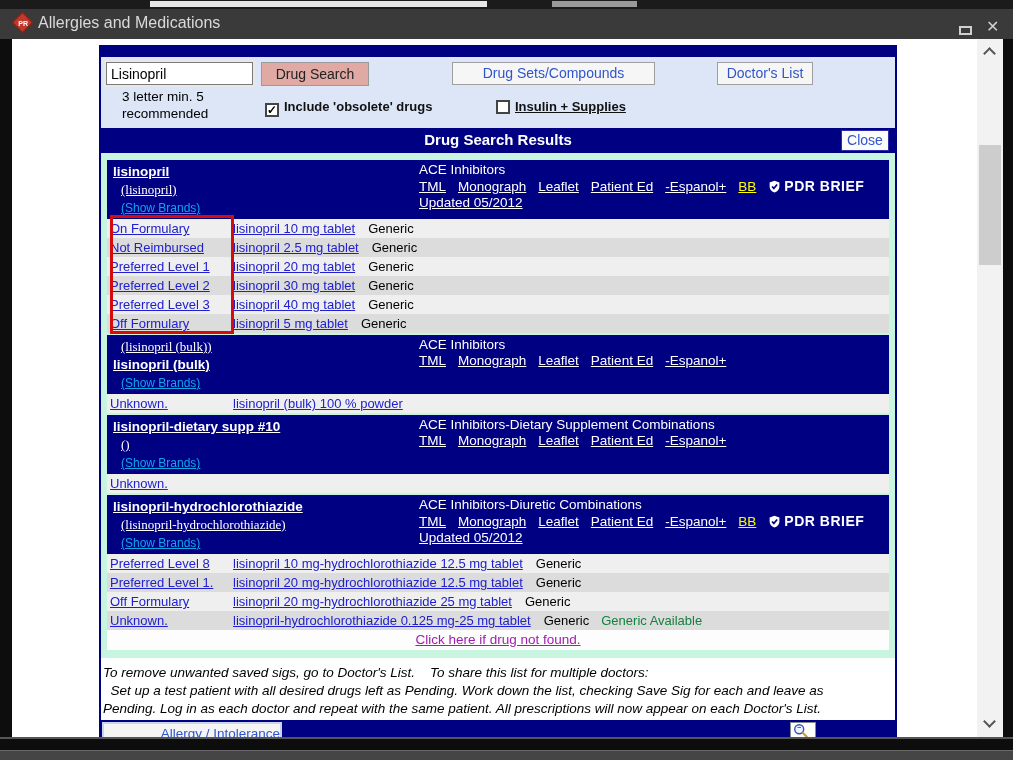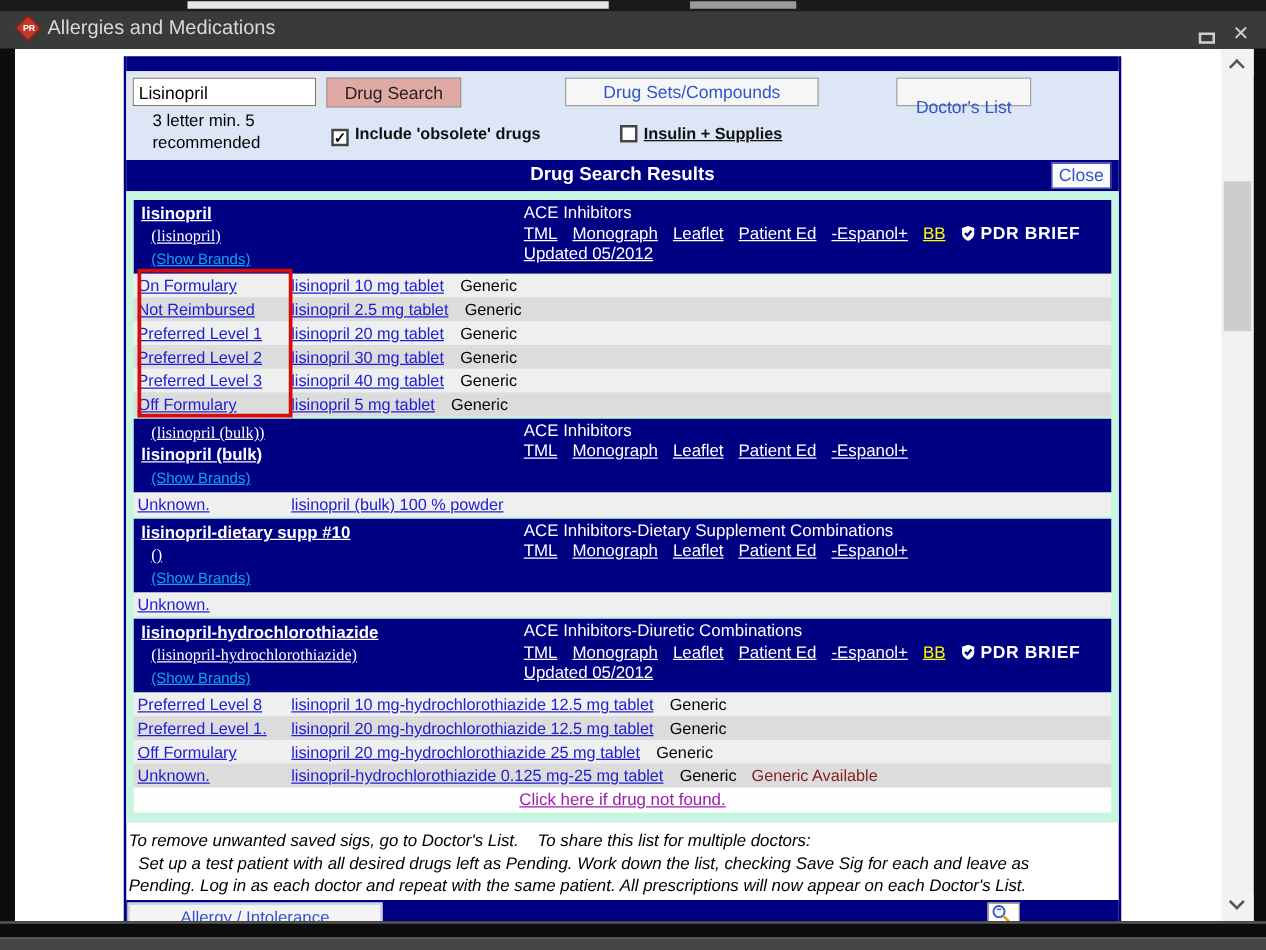--- a/index.html
+++ b/index.html
@@ -38,21 +38,21 @@
   .maincol{position:absolute;left:87px;top:6px;width:798px;border-left:2px solid #000083;border-right:2px solid #000083;background:#fff;}
   .navyband{height:12px;background:#000083;}
 
   
   .searchpanel{position:relative;height:71px;background:#dce6f7;}
   .search-input{position:absolute;left:5px;top:5px;width:147px;height:23px;border:1px solid #7a7a7a;outline:2px solid #e8e8e8;font-size:14px;padding:1px 4px;background:#fff;color:#000;}
   .btn{font-size:14px;text-align:center;cursor:default;}
   .btn-drugsearch{position:absolute;left:160px;top:5px;width:108px;height:24px;background:#e1a9a3;border:1px solid #9a9a9a;color:#222;padding-top:3px;}
   .btn-light{background:#f6f6f6;border:1px solid #9f9f9f;color:#2f55cc;}
   .btn-drugsets{position:absolute;left:351px;top:5px;width:203px;height:23px;padding-top:2px;}
-  .btn-doctors{position:absolute;left:616px;top:5px;width:108px;height:23px;padding-top:14px;}
+  .btn-doctors{position:absolute;left:616px;top:5px;width:96px;height:23px;padding-top:2px;}
   .hint{position:absolute;left:21px;top:31px;font-size:13.5px;color:#000;line-height:17px;}
   .chkrow{position:absolute;font-size:13px;font-weight:bold;color:#111;}
   .chk1{left:164px;top:42px;}
   .chk2{left:395px;top:42px;text-decoration:underline;}
   .cbox{display:inline-block;width:14px;height:14px;border:2px solid #444;background:#fff;vertical-align:-3px;margin-right:5px;text-align:center;line-height:11px;font-size:12px;color:#000;}
 
   
   .resultsbar{position:relative;height:25px;background:#000083;color:#fff;}
   .resultsbar .rtitle{position:absolute;left:0;width:100%;top:3px;text-align:center;font-size:15px;font-weight:bold;}
   .btn-close-results{position:absolute;right:6px;top:2px;width:48px;height:21px;background:#fbfbfb;border:1px solid #2b2bb0;color:#2f55cc;font-size:14px;padding-top:1px;}
@@ -73,34 +73,34 @@
   .gupd{font-size:13.5px;text-decoration:underline;margin-top:1px;}
   .pdrlogo{font-weight:bold;font-size:14px;letter-spacing:.5px;white-space:nowrap;}
   .pdrlogo svg{vertical-align:-2px;margin-right:3px;}
 
   .drow{display:flex;align-items:center;height:19px;font-size:13px;}
   .drow.light{background:#efefef;}
   .drow.dark{background:#dcdcdc;}
   .cell-status{width:126px;flex:none;padding-left:3px;}
   .cell-status a,.cell-drug a{color:#2020cf;text-decoration:underline;}
   .cell-note{margin-left:13px;color:#000;}
-  .cell-note2{margin-left:12px;color:#7f1d1d;}
+  .cell-note2{margin-left:12px;color:#15803d;}
   .notfound-row{background:#fdfdfd;height:20px;text-align:center;font-size:13.5px;padding-top:2px;}
   .notfound-row a{color:#a21caf;text-decoration:underline;}
 
   
   .annotation{position:absolute;left:110px;top:215px;width:124px;height:119px;border:3px solid #d60b0b;pointer-events:none;z-index:50;}
 
   
   .instructions{padding:6px 0 0 2px;font-size:13.5px;color:#000;line-height:18px;height:62px;font-style:italic;}
   .instructions div{white-space:pre-wrap;}
 
   
   .allergybar{position:relative;height:26px;background:#000083;}
-  .btn-allergy{position:absolute;left:1px;top:2px;width:204px;height:22px;background:#f4f4f4;border:2px solid #c9d6ea;color:#2f55cc;font-size:13.5px;text-align:center;padding-top:2px;}
+  .btn-allergy{position:absolute;left:1px;top:2px;width:180px;height:22px;background:#f4f4f4;border:2px solid #c9d6ea;color:#2f55cc;font-size:13.5px;text-align:right;padding-top:2px;}
   .btn-mag{position:absolute;left:689px;top:2px;width:26px;height:21px;background:#fff;border:1px solid #888;}
 </style>
 </head>
 <body>
 
 <div class="screen">
 
   <div class="topstrip">
     <div class="seg1"></div>
     <div class="seg2"></div>

